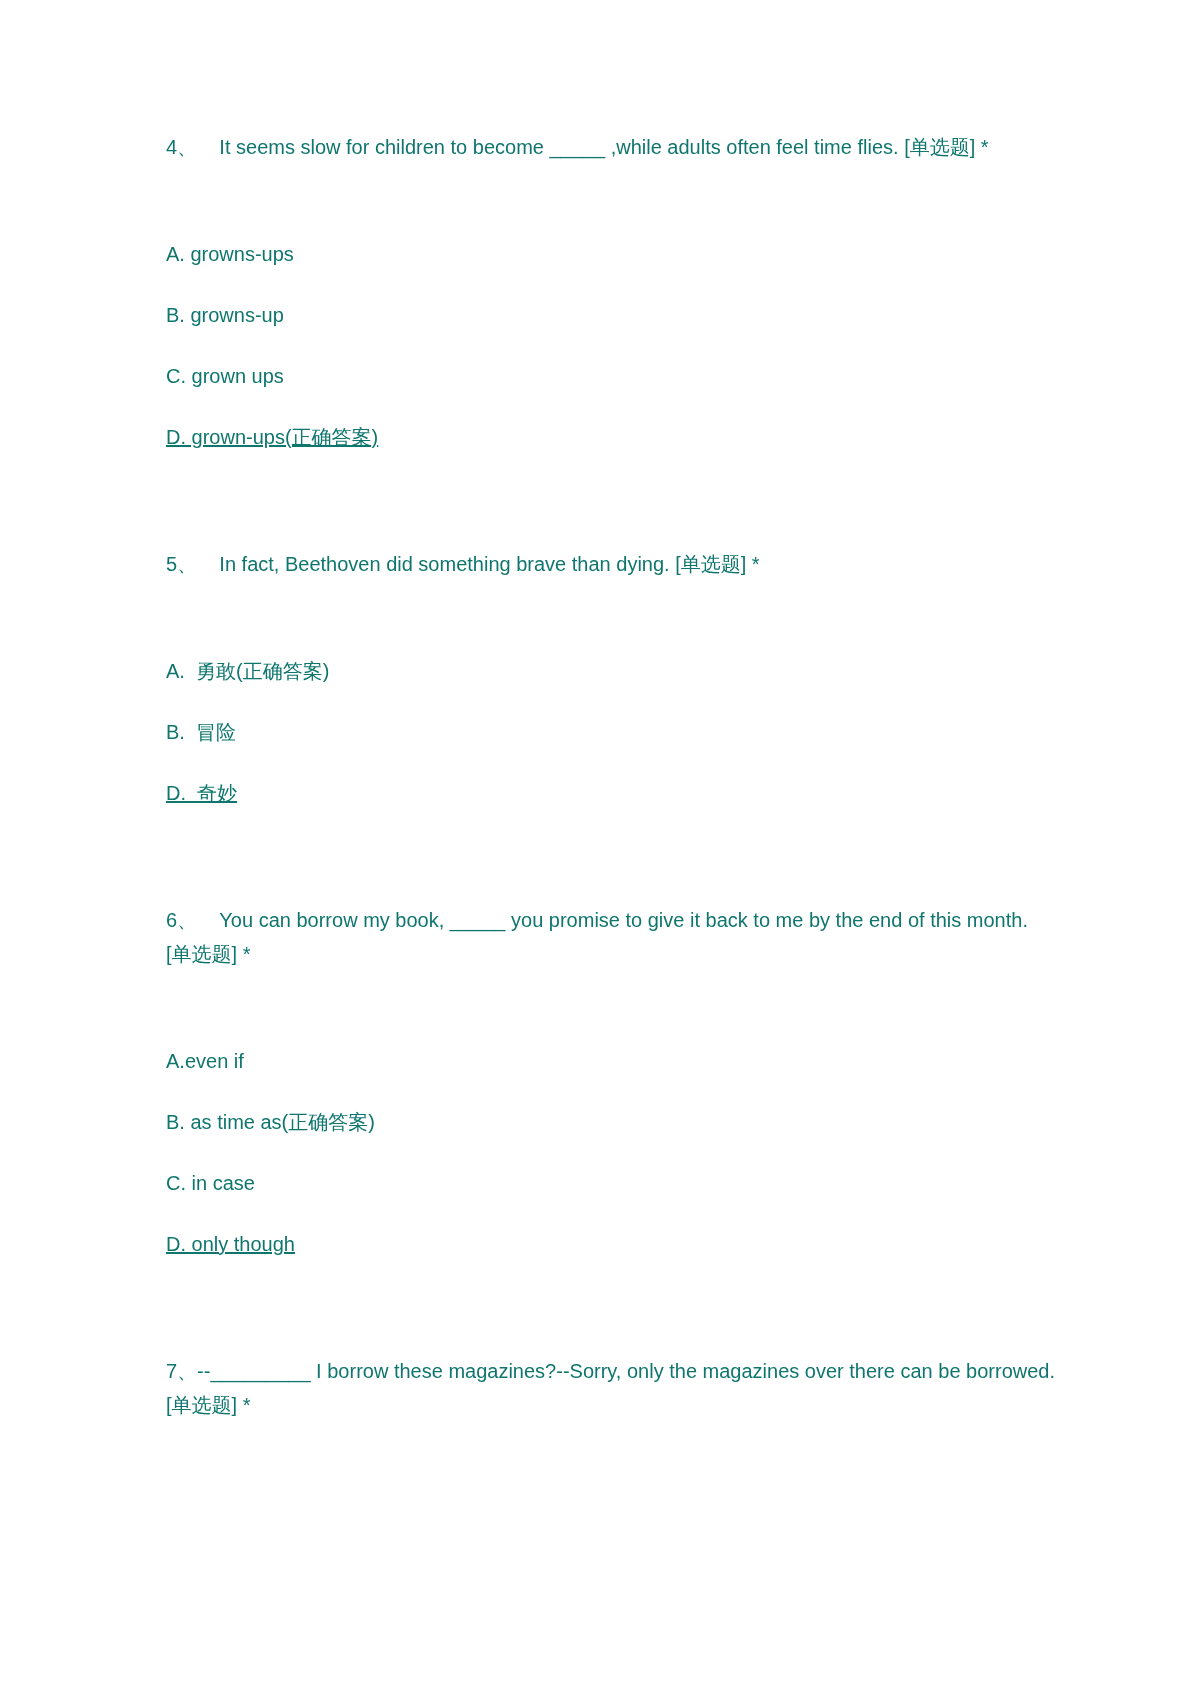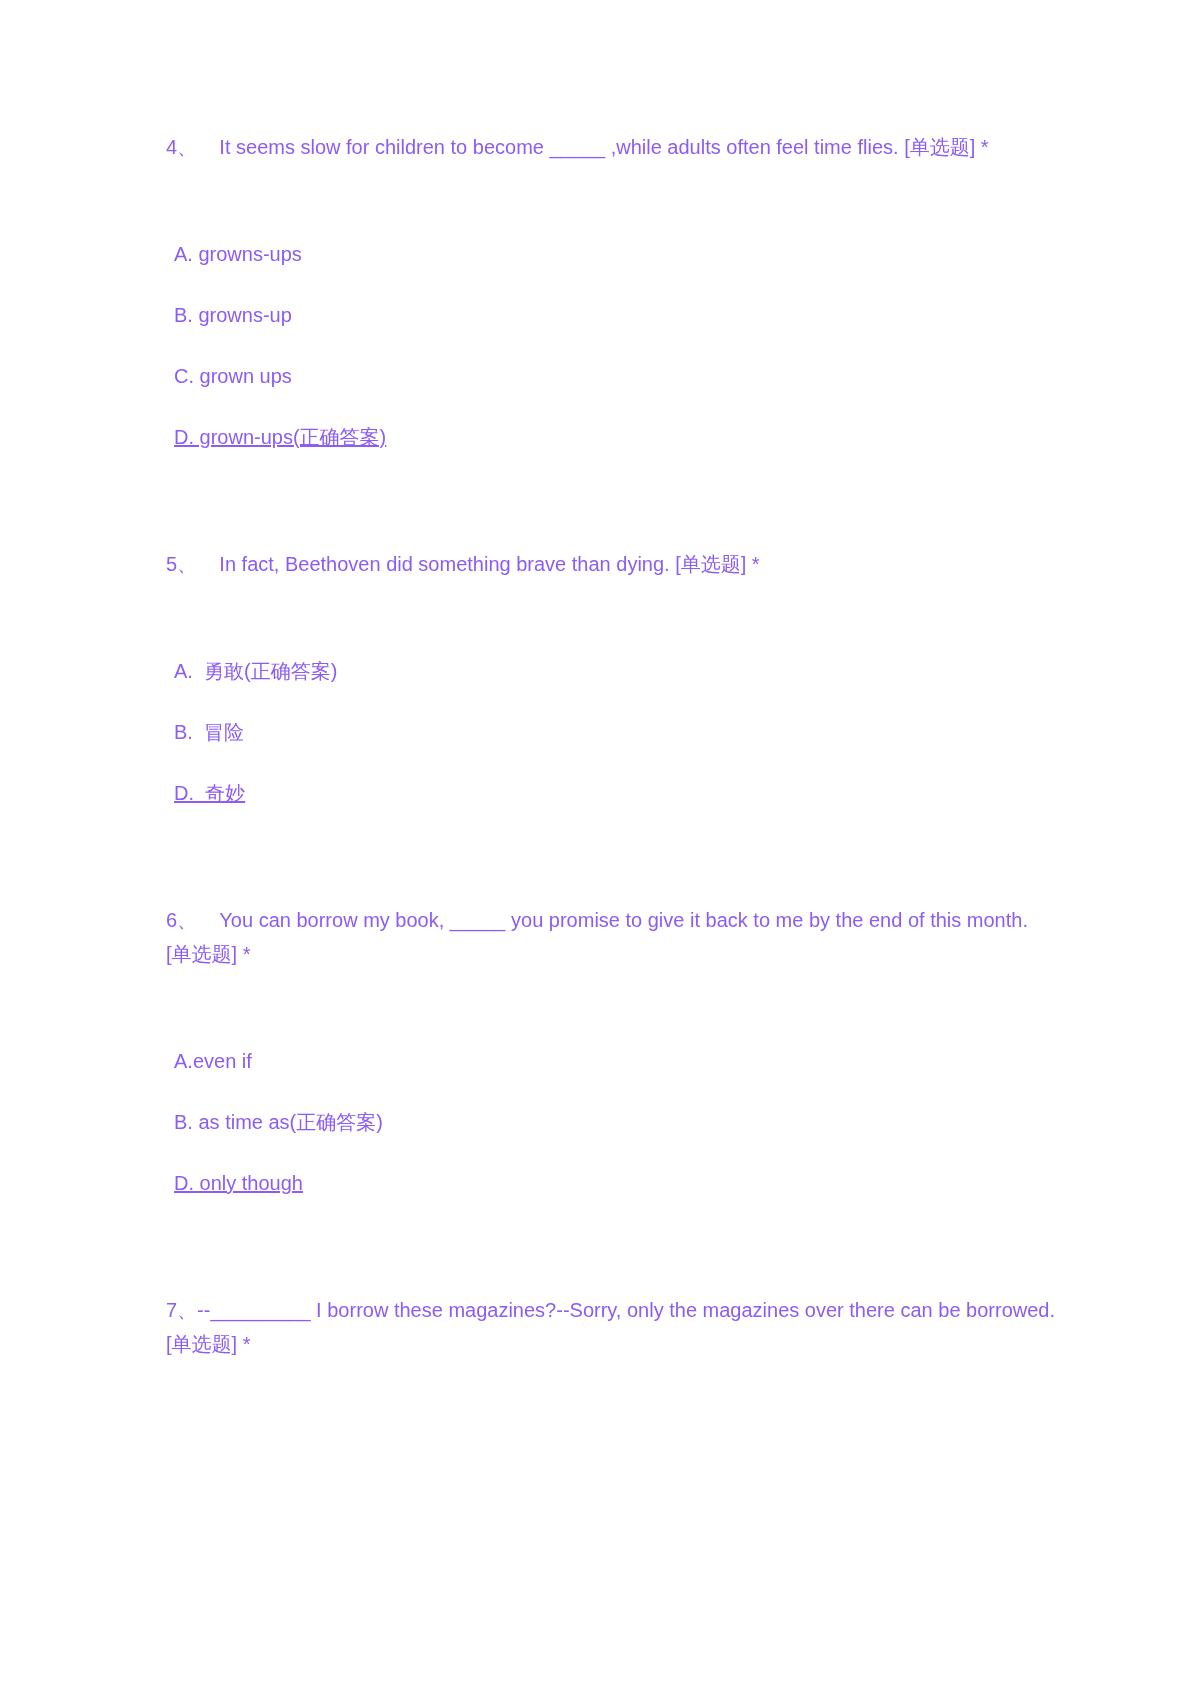--- a/index.html
+++ b/index.html
@@ -6,37 +6,36 @@
   html, body { background: #ffffff; }
   .page {
     position: relative;
     width: 1191px;
     height: 1684px;
     margin: 0 auto;
     background: #ffffff;
     overflow: hidden;
     font-family: "Liberation Sans", "DejaVu Sans", sans-serif;
     font-size: 20px;
-    color: #8b5cf6;
+    color: #0f766e;
   }
   .doc {
     padding: 130px 140px 0 166px;
   }
   .line {
     line-height: 34px;
     white-space: pre;
   }
   .q-text {
     margin-bottom: 73px;
   }
   .options .option {
     line-height: 34px;
     white-space: pre;
     margin-bottom: 27px;
-    margin-left: 8px;
   }
   .options .option:last-child {
     margin-bottom: 0;
     text-decoration: underline;
   }
   .question-block {
     margin-bottom: 93px;
   }
   .question-block:last-child {
     margin-bottom: 10px;
@@ -72,20 +71,21 @@
     </section>
 
     <section class="question-block">
       <div class="q-text">
         <div class="line">6、    You can borrow my book, _____ you promise to give it back to me by the end of this month.</div>
         <div class="line">[单选题] *</div>
       </div>
       <div class="options">
         <div class="option">A.even if</div>
         <div class="option">B. as time as(正确答案)</div>
+        <div class="option">C. in case</div>
         <div class="option">D. only though</div>
       </div>
     </section>
 
     <section class="question-block">
       <div class="q-text">
         <div class="line">7、--_________ I borrow these magazines?--Sorry, only the magazines over there can be borrowed.</div>
         <div class="line">[单选题] *</div>
       </div>
     </section>

